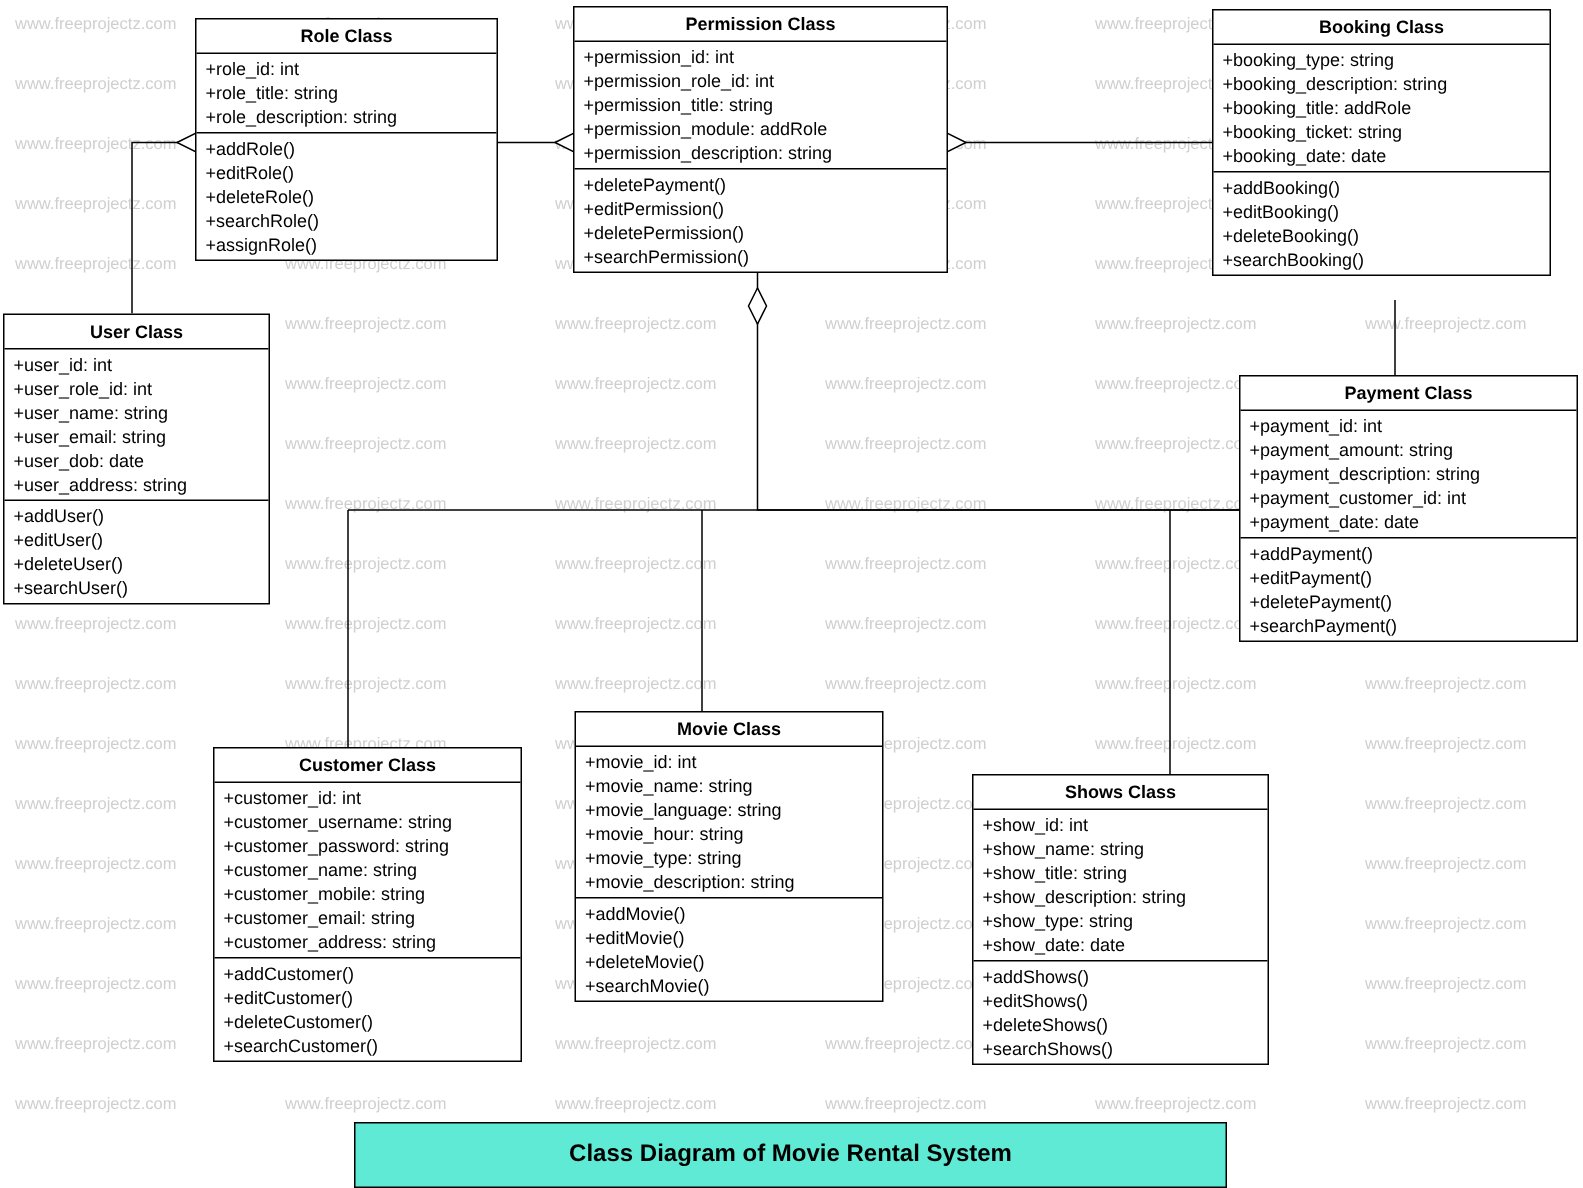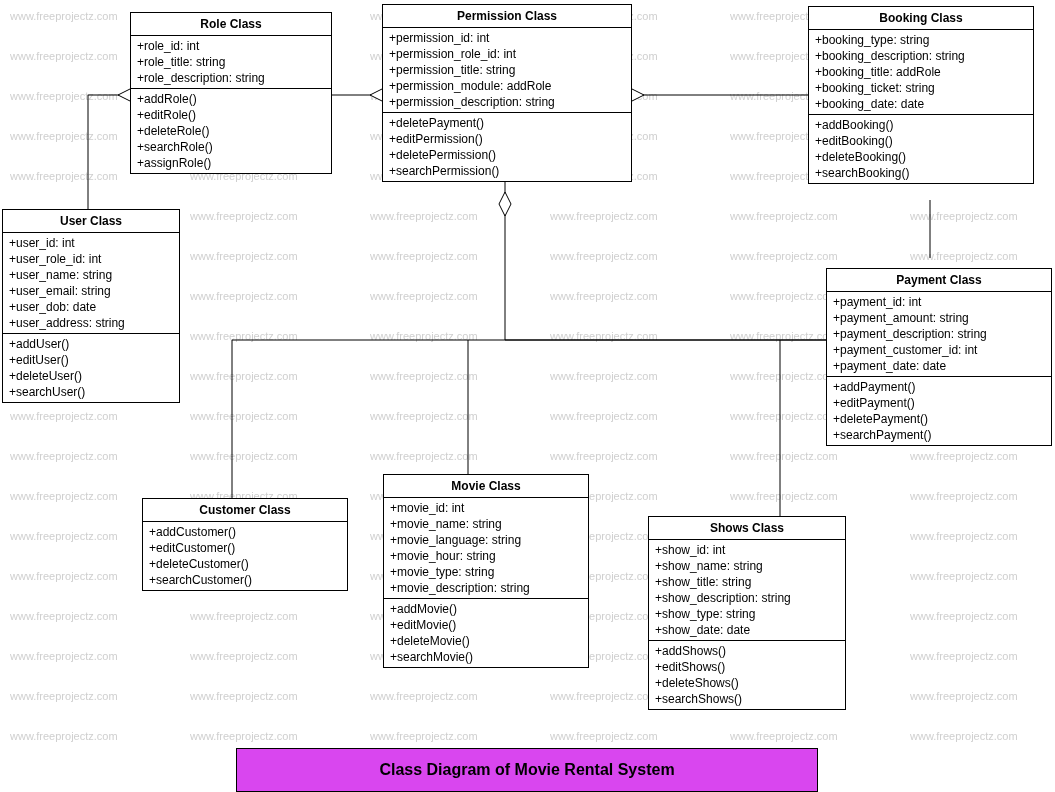--- a/index.html
+++ b/index.html
@@ -40,21 +40,21 @@
   .class-section div{
     white-space:nowrap;
     line-height:16px;
   }
   .footer-title{
     position:absolute;
     border:1px solid #000;
     font-weight:bold;
     text-align:center;
     padding:12px 20px;
-    background:#d946ef;
+    background:#5eead4;
     z-index:2;
   }
   svg.connections{
     position:absolute;
     left:0;top:0;
     width:1055px;height:792px;
     z-index:1;
     pointer-events:none;
   }
   .diamond{
@@ -159,39 +159,48 @@
         <div>+user_address: string</div>
       </div>
     <div class="class-section">
         <div>+addUser()</div>
         <div>+editUser()</div>
         <div>+deleteUser()</div>
         <div>+searchUser()</div>
       </div>
   </div>
 
-  <div class="class-box" style="left:826px;top:268px;width:224px">
+  <div class="class-box" style="left:826px;top:250px;width:224px">
     <div class="class-title">Payment Class</div>
     <div class="class-section">
         <div>+payment_id: int</div>
         <div>+payment_amount: string</div>
         <div>+payment_description: string</div>
         <div>+payment_customer_id: int</div>
         <div>+payment_date: date</div>
       </div>
     <div class="class-section">
         <div>+addPayment()</div>
         <div>+editPayment()</div>
         <div>+deletePayment()</div>
         <div>+searchPayment()</div>
       </div>
   </div>
 
   <div class="class-box" style="left:142px;top:498px;width:204px">
     <div class="class-title">Customer Class</div>
+    <div class="class-section">
+        <div>+customer_id: int</div>
+        <div>+customer_username: string</div>
+        <div>+customer_password: string</div>
+        <div>+customer_name: string</div>
+        <div>+customer_mobile: string</div>
+        <div>+customer_email: string</div>
+        <div>+customer_address: string</div>
+      </div>
     <div class="class-section">
         <div>+addCustomer()</div>
         <div>+editCustomer()</div>
         <div>+deleteCustomer()</div>
         <div>+searchCustomer()</div>
       </div>
   </div>
 
   <div class="class-box" style="left:383px;top:474px;width:204px">
     <div class="class-title">Movie  Class</div>

